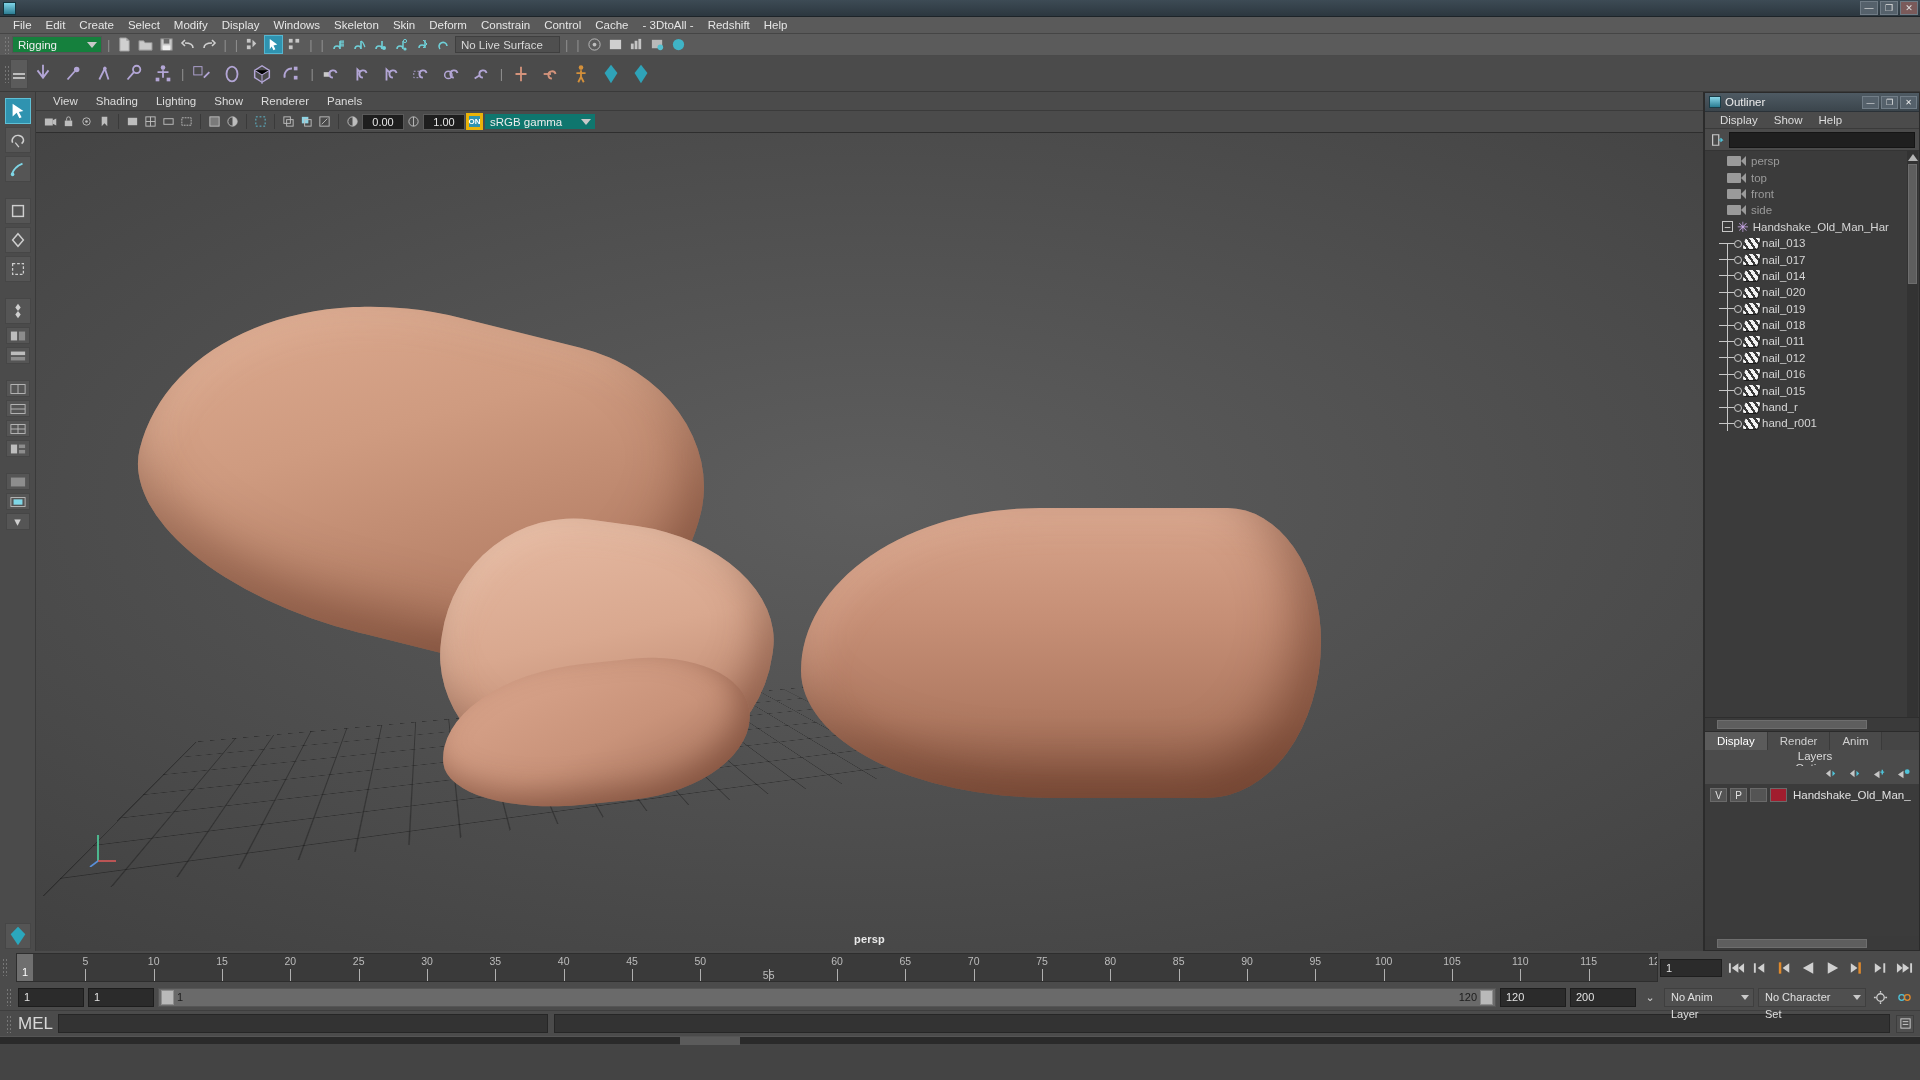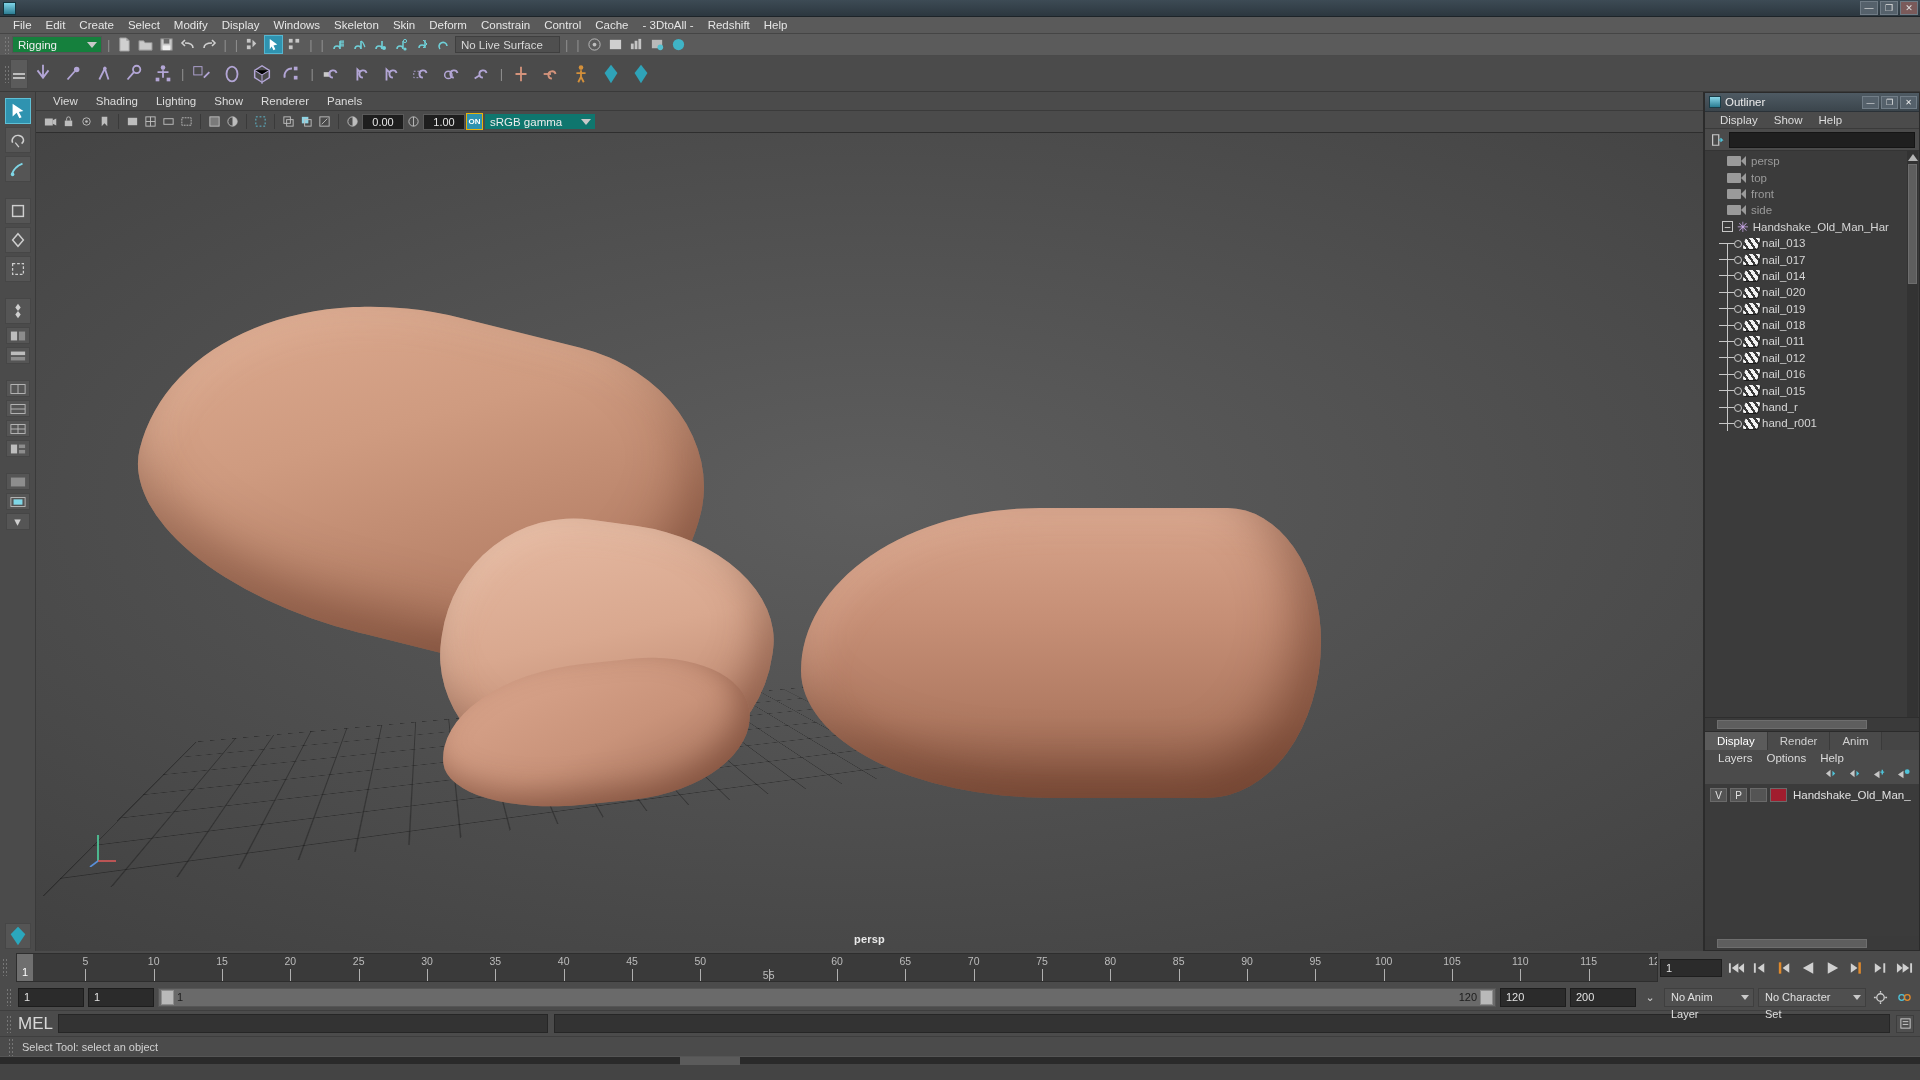--- a/index.html
+++ b/index.html
@@ -40,21 +40,21 @@
   .ltool { width:26px; height:26px; display:flex; align-items:center; justify-content:center; background:#555; border:1px solid #464646; margin-bottom:2px; }
   .ltool.sel { background:#2f93b0; border-color:#5fc0d6;}
   .lgap { height:12px; }
   .lsmall { width:24px; height:17px; display:flex; align-items:center; justify-content:center; background:#555; border:1px solid #464646; margin-bottom:2px;}
 
   #viewport-wrap { flex:1; background:#3a3a3a; display:flex; flex-direction:column; border-right:1px solid #2c2c2c;}
   #vp-menubar { height:19px; background:#4b4b4b; display:flex; align-items:center; padding-left:8px; border-bottom:1px solid #3b3b3b;}
   #vp-menubar .vmi { padding:0 9px; font-size:11.5px; color:#dcdcdc; line-height:19px;}
   #vp-toolbar { height:22px; background:#4b4b4b; display:flex; align-items:center; padding-left:6px; gap:1px; border-bottom:1px solid #2e2e2e;}
   .vtb { width:17px; height:17px; display:flex; align-items:center; justify-content:center; }
-  .vtb.on { background:#2f93b0; border:1px solid #eab308; }
+  .vtb.on { background:#2f93b0; border:3px solid #eab308; }
   .vnum { width:42px; height:16px; background:#1e1e1e; border:1px solid #5a5a5a; color:#e6e6e6; font-size:11px; text-align:center; line-height:15px;}
   .gamma-sel { width:112px; height:17px; background:#0f766e; border:1px solid #4b4b4b; font-size:11.5px; color:#ececec; line-height:16px; padding-left:5px; position:relative;}
   .gamma-sel .arrow { position:absolute; right:4px; top:5px; border-left:5px solid transparent; border-right:5px solid transparent; border-top:6px solid #c9c9c9;}
   .vsep { width:1px; height:15px; background:#3a3a3a; margin:0 4px;}
 
   #viewport { flex:1; position:relative; overflow:hidden;
     background: radial-gradient(ellipse 120% 110% at 50% 45%, #5e5e5e 0%, #4d4d4d 38%, #3f3f3f 70%, #363636 100%); }
   #persp-label { position:absolute; left:50%; transform:translateX(-50%); bottom:6px; font-size:11px; color:#e9e9e9; font-weight:bold; letter-spacing:.2px;}
   #axis-gizmo { position:absolute; left:52px; bottom:84px; width:40px; height:40px;}
 
@@ -119,21 +119,21 @@
   .ot-scroll .thumb { position:absolute; top:13px; width:9px; height:120px; background:#5e5e5e; left:1px; border:1px solid #6e6e6e;}
   .ot-scroll .arrow-up { width:0;height:0;border-left:5px solid transparent;border-right:5px solid transparent;border-bottom:7px solid #b5b5b5; margin:3px auto;}
   #outliner-hscroll { height:14px; background:#3a3a3a; display:flex; align-items:center; border-top:1px solid #2e2e2e;}
   #outliner-hscroll .hthumb { height:9px; background:#5e5e5e; border:1px solid #6e6e6e; margin-left:12px; width:150px;}
 
   
   #layerspanel { flex:1; background:#444; display:flex; flex-direction:column; border:1px solid #2b2b2b; border-top:none;}
   #layer-tabs { height:18px; display:flex; background:#454545;}
   .ltab { padding:0 12px; font-size:11.5px; line-height:18px; color:#cfcfcf; background:#4a4a4a; border-right:1px solid #3a3a3a;}
   .ltab.active { background:#5b5b5b; color:#fff;}
-  #layer-menu { height:16px; display:flex; align-items:center; padding-left:6px; background:#4b4b4b;}
+  #layer-menu { height:16px; display:flex; align-items:center; padding-left:6px; background:#4b4b4b;flex-direction:column;}
   #layer-menu .lmi { padding:0 7px; font-size:11.5px; color:#dcdcdc;}
   #layer-icons { height:18px; display:flex; align-items:center; justify-content:flex-end; padding-right:8px; gap:9px; background:#4b4b4b;}
   #layer-list { flex:1; background:#3b3b3b; padding-top:2px;}
   .layer-row { height:17px; display:flex; align-items:center; gap:3px; padding-left:5px; font-size:11.5px;}
   .layer-row .cell { width:17px; height:14px; background:#545454; border:1px solid #6a6a6a; text-align:center; line-height:13px; font-size:10px; color:#e4e4e4;}
   .layer-row .swatch { width:17px; height:14px; background:#a11d2e; border:1px solid #6a6a6a;}
   .layer-row .lname { color:#e0e0e0; margin-left:3px; white-space:nowrap; overflow:hidden;}
   #layers-hscroll { height:14px; background:#3a3a3a; display:flex; align-items:center;}
   #layers-hscroll .hthumb { height:9px; background:#5e5e5e; border:1px solid #6e6e6e; margin-left:12px; width:150px;}
 
@@ -1011,21 +1011,17 @@
     <div id="mel-input"></div>
     <div id="mel-output"></div>
     <div id="mel-btn">
         <svg width="13" height="13" viewBox="0 0 14 14">
           <rect x="2" y="2" width="10" height="10" fill="none" stroke="#cfcfcf"></rect>
           <path d="M4 5h6M4 8h6" stroke="#cfcfcf"></path>
         </svg>
       </div>
   </div>
 
-  <div id="statusbar">
-    <div class="grip" style="margin-right:8px;"></div>
-    <div class="stxt">Select Tool: select an object</div>
-  </div>
 
   <div id="taskbar">
     <div class="tbsel"></div>
   </div>
 </div>
 
 </body></html>

